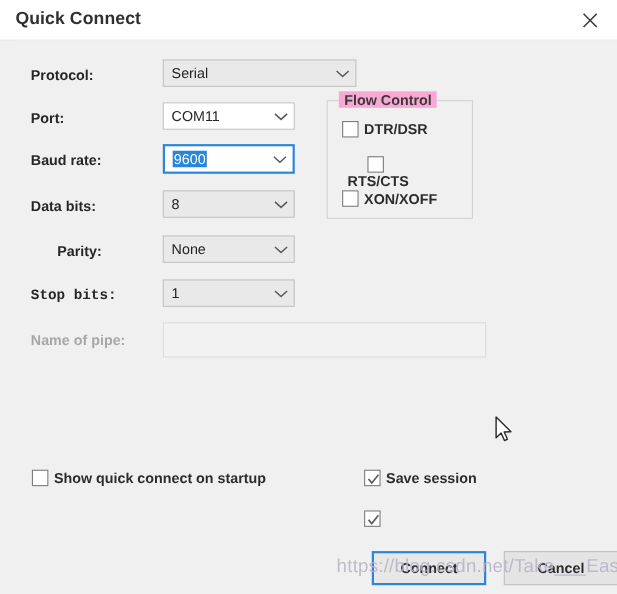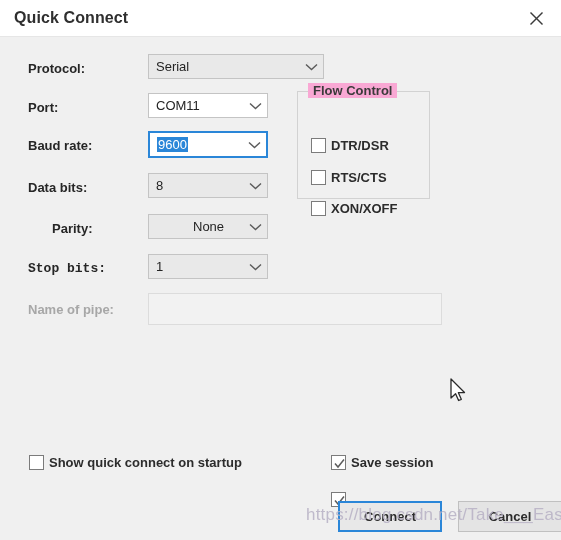--- a/index.html
+++ b/index.html
@@ -141,21 +141,20 @@
     white-space: nowrap;
   }
 
   
   .checkrow {
     position: absolute;
     display: flex;
     align-items: center;
     cursor: pointer;
     white-space: nowrap;
-    margin-top: 28px;
   }
   .checkbox {
     width: 15px;
     height: 15px;
     box-sizing: border-box;
     border: 1px solid #7b7b7b;
     background: #ffffff;
     flex: none;
     position: relative;
   }
@@ -262,21 +261,21 @@
   <div class="combo" style="left:134px; top:136px; width:120px;">
     <div class="combo-value">8</div>
     <div class="combo-arrow">
       <svg width="13" height="8" viewBox="0 0 13 8">
           <polyline points="1,1.5 6.5,6.5 12,1.5" fill="none" stroke="#5a5a5a" stroke-width="1.4"></polyline>
         </svg>
     </div>
   </div>
 
   <div class="field-label" style="left:14px; top:184px;margin-left:24px;">Parity:</div>
-  <div class="combo" style="left:134px; top:177px; width:120px;padding-left:37px;">
+  <div class="combo" style="left:134px; top:177px; width:120px;">
     <div class="combo-value">None</div>
     <div class="combo-arrow">
       <svg width="13" height="8" viewBox="0 0 13 8">
           <polyline points="1,1.5 6.5,6.5 12,1.5" fill="none" stroke="#5a5a5a" stroke-width="1.4"></polyline>
         </svg>
     </div>
   </div>
 
   <div class="field-label" style="left:14px; top:224px;font-family:Liberation Mono, monospace;">Stop bits:</div>
   <div class="combo" style="left:134px; top:217px; width:120px;">
@@ -292,21 +291,21 @@
   <div class="textinput" style="left:134px; top:256px; width:294px;"></div>
 
   <div class="groupbox" style="left:283px; top:54px; width:133px; height:108px;">
     <div class="groupbox-legend">Flow Control</div>
 
     <div class="checkrow" style="left:13px; top:18px;">
       <span class="checkbox"></span>
       <span class="cb-label">DTR/DSR</span>
     </div>
 
-    <div class="checkrow" style="left:13px; top:50px;">
+    <div class="checkrow" style="left:13px; top:50px;flex-direction:column;">
       <span class="checkbox"></span>
       <span class="cb-label">RTS/CTS</span>
     </div>
 
     <div class="checkrow" style="left:13px; top:81px;">
       <span class="checkbox"></span>
       <span class="cb-label">XON/XOFF</span>
     </div>
   </div>
 

